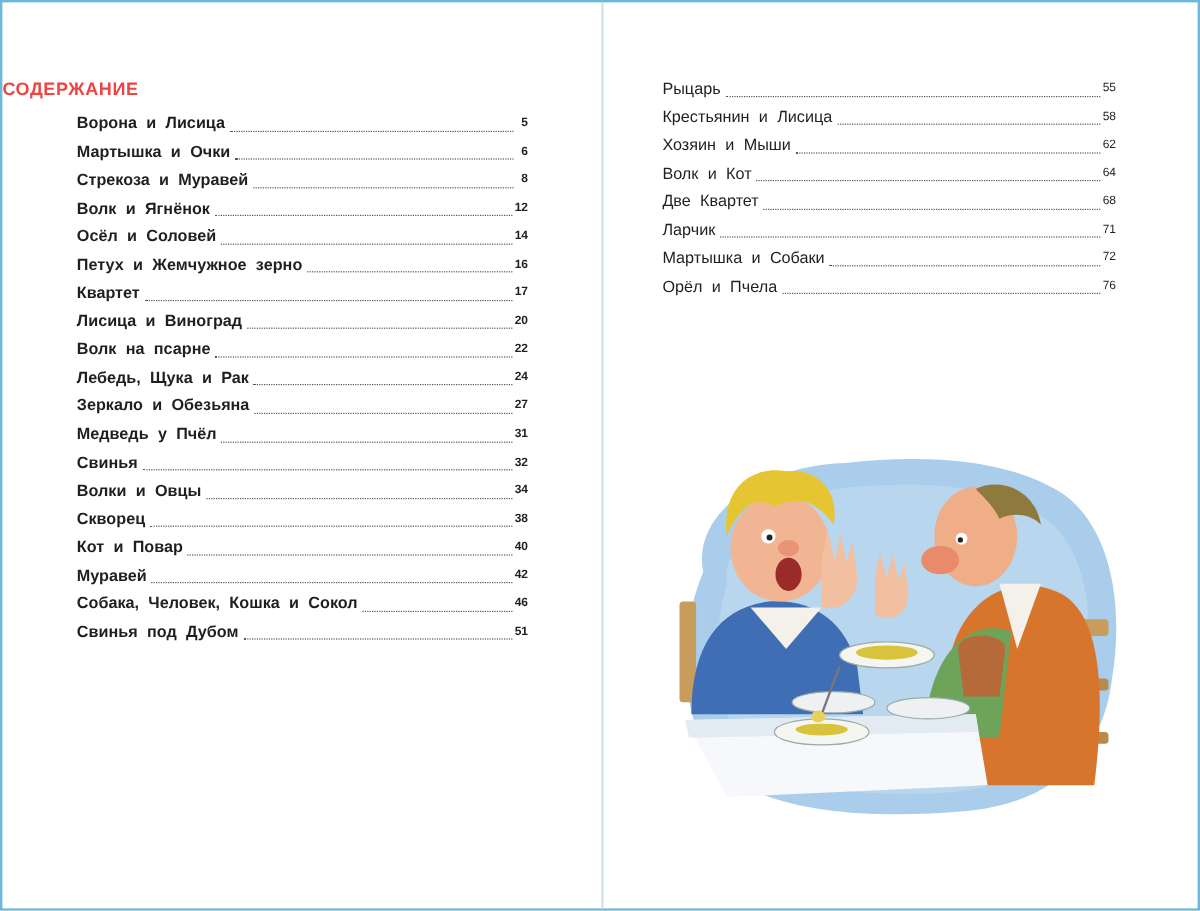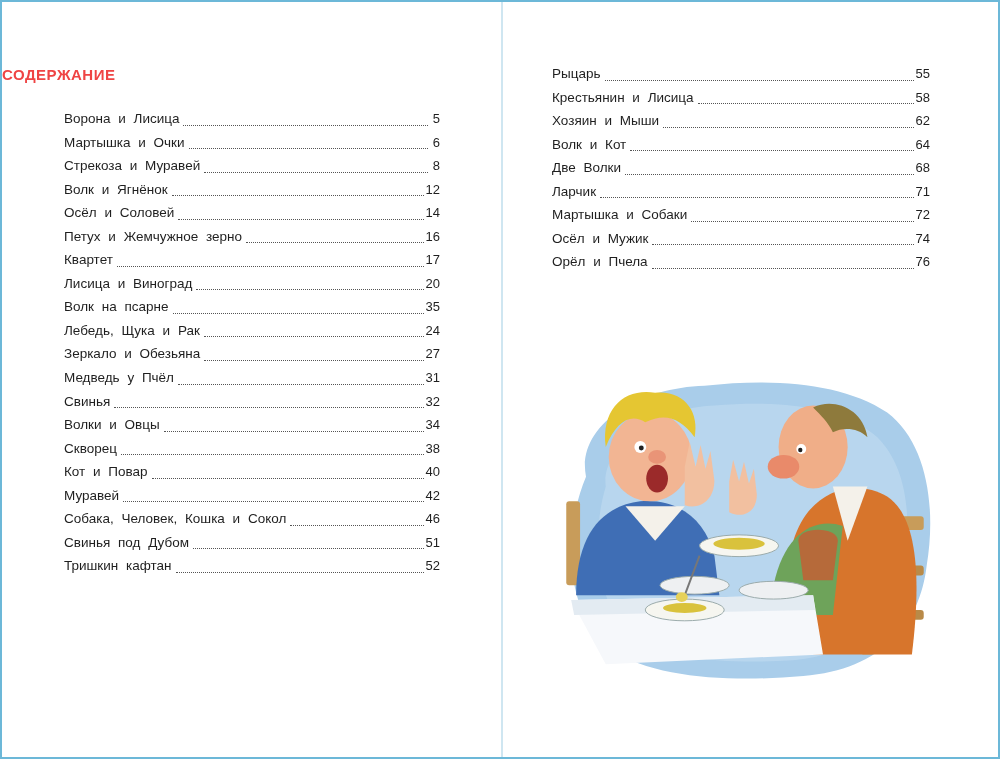--- a/index.html
+++ b/index.html
@@ -22,37 +22,37 @@
 
     .toc-title {
       position: absolute; left: 0; width: 100%;
       top: 64px; 
       font-family: "Liberation Sans", sans-serif;
       font-weight: bold; font-size: 15px; letter-spacing: 0.5px;
       color: #ef4444;
     }
 
     .toc-list { position: absolute; list-style: none; }
-    .page-left .toc-list { left: 62px; top: 108px; width: 376px; }
+    .page-left .toc-list { left: 62px; top: 92px; width: 376px; font-weight: bold; }
     .page-right .toc-list { left: 49px; top: 63px; width: 378px; }
 
     .toc-entry {
       display: flex; align-items: flex-start;
       height: 23.55px; line-height: 18px;
       font-size: 13.5px; word-spacing: 4px;
       white-space: nowrap; cursor: pointer;
     }
     .toc-entry .t { flex: 0 0 auto; padding-right: 2px; }
     .toc-entry .dots {
       flex: 1 1 auto; overflow: hidden; min-width: 10px;
       border-bottom: 1.5px dotted #555;
       margin: 0 2px 4px 2px; height: 1px; align-self: flex-end;
       position: relative; top: -4px;
     }
-    .toc-entry .p { flex: 0 0 auto; font-size: 13px; text-align: right; min-width: 10px; }
+    .toc-entry .p { flex: 0 0 auto; font-size: 10px; text-align: right; min-width: 10px; }
 
     .illustration {
       position: absolute; left: 42px; top: 366px; width: 398px; height: 316px;
     }
     .illustration svg { width: 100%; height: 100%; display: block; }
   </style>
 </head>
 <body>
 
 <div class="spread">
@@ -97,21 +97,21 @@
           <span class="p">17</span>
         </li>
       <li class="toc-entry">
           <span class="t">Лисица и Виноград</span>
           <span class="dots"></span>
           <span class="p">20</span>
         </li>
       <li class="toc-entry">
           <span class="t">Волк на псарне</span>
           <span class="dots"></span>
-          <span class="p">35</span>
+          <span class="p">22</span>
         </li>
       <li class="toc-entry">
           <span class="t">Лебедь, Щука и Рак</span>
           <span class="dots"></span>
           <span class="p">24</span>
         </li>
       <li class="toc-entry">
           <span class="t">Зеркало и Обезьяна</span>
           <span class="dots"></span>
           <span class="p">27</span>
@@ -148,25 +148,20 @@
         </li>
       <li class="toc-entry">
           <span class="t">Собака, Человек, Кошка и Сокол</span>
           <span class="dots"></span>
           <span class="p">46</span>
         </li>
       <li class="toc-entry">
           <span class="t">Свинья под Дубом</span>
           <span class="dots"></span>
           <span class="p">51</span>
-        </li>
-      <li class="toc-entry">
-          <span class="t">Тришкин кафтан</span>
-          <span class="dots"></span>
-          <span class="p">52</span>
         </li>
     </ul>
   </section>
 
   <section class="page page-right">
     <ul class="toc-list">
       <li class="toc-entry">
           <span class="t">Рыцарь</span>
           <span class="dots"></span>
           <span class="p">55</span>
@@ -180,38 +175,33 @@
           <span class="t">Хозяин и Мыши</span>
           <span class="dots"></span>
           <span class="p">62</span>
         </li>
       <li class="toc-entry">
           <span class="t">Волк и Кот</span>
           <span class="dots"></span>
           <span class="p">64</span>
         </li>
       <li class="toc-entry">
-          <span class="t">Две Волки</span>
+          <span class="t">Две Квартет</span>
           <span class="dots"></span>
           <span class="p">68</span>
         </li>
       <li class="toc-entry">
           <span class="t">Ларчик</span>
           <span class="dots"></span>
           <span class="p">71</span>
         </li>
       <li class="toc-entry">
           <span class="t">Мартышка и Собаки</span>
           <span class="dots"></span>
           <span class="p">72</span>
-        </li>
-      <li class="toc-entry">
-          <span class="t">Осёл и Мужик</span>
-          <span class="dots"></span>
-          <span class="p">74</span>
         </li>
       <li class="toc-entry">
           <span class="t">Орёл и Пчела</span>
           <span class="dots"></span>
           <span class="p">76</span>
         </li>
     </ul>
 
     <figure class="illustration">
       <svg viewBox="0 0 400 320" xmlns="http://www.w3.org/2000/svg">

